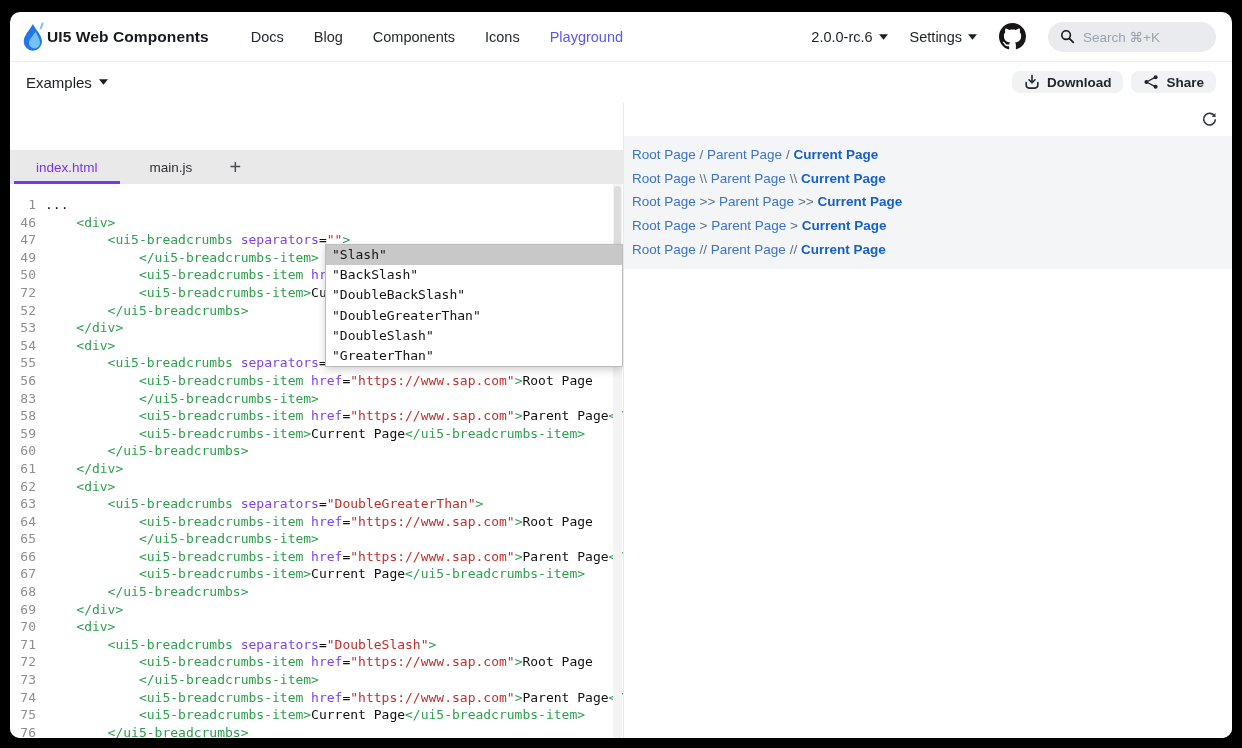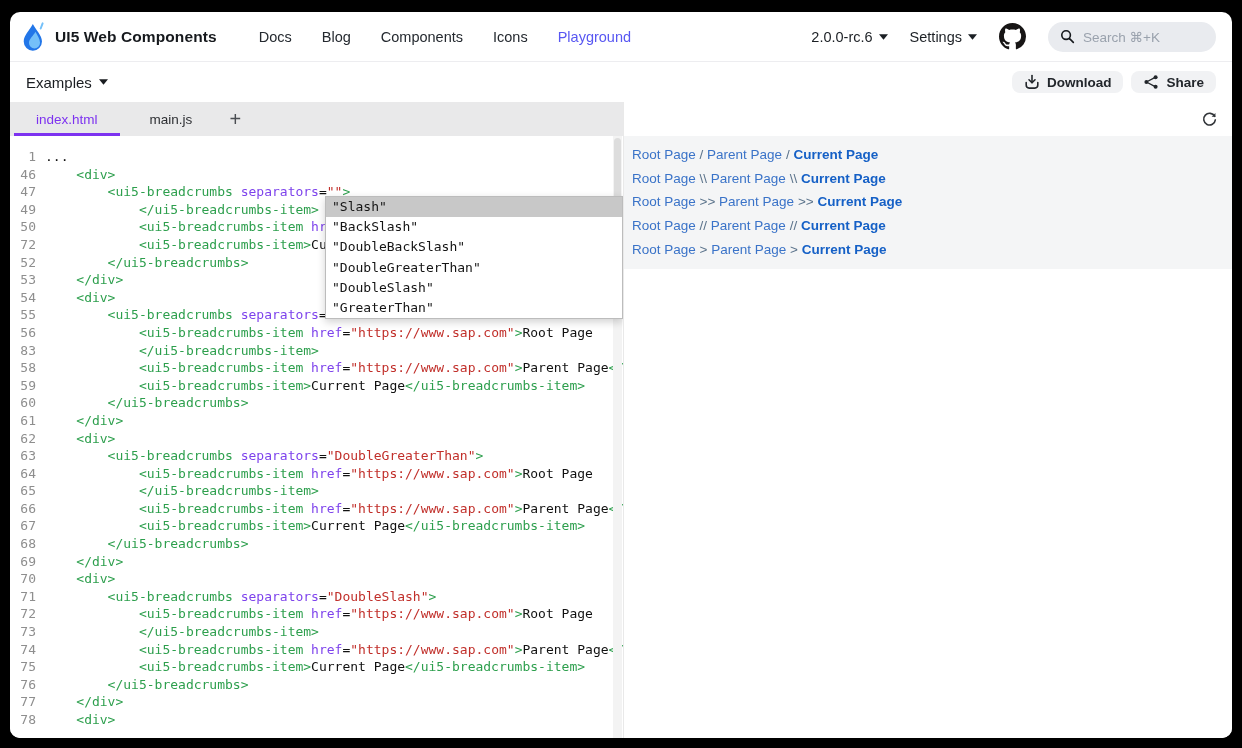--- a/index.html
+++ b/index.html
@@ -1,41 +1,41 @@
 <!DOCTYPE html>
 <html style="--accent: #5857f2; --tab-accent: #7d32f0; --code-tag: #2d9f4d; --code-attr: #7d42ec; --code-str: #c12f2a; --link-blue: #3a73c8; --link-current: #1560c6; --sep-color: #5b738b; --pv-bg: #f4f5f6; --logo-dark: #2276e8; --logo-light: #74c0f9;"><head>
 <meta charset="utf-8">
 <style>
   * { margin:0; padding:0; box-sizing:border-box; }
   html,body { width:1242px; height:748px; background:#000; font-family:"Liberation Sans", sans-serif; overflow:hidden; }
   .frame { position:absolute; left:10px; top:12px; width:1222px; height:726px; background:#fff; border-radius:10px; overflow:hidden; display:flex; flex-direction:column; }
 
   
   .header { height:50px; display:flex; align-items:center; padding:0 16px 0 10px; border-bottom:1px solid #ededf0; flex:0 0 auto; }
-  .brand { display:flex; align-items:center; gap:8px; cursor:pointer; }
+  .brand { display:flex; align-items:center; cursor:pointer; }
   .brand-title { font-size:15.5px; font-weight:700; color:#16191d; letter-spacing:.1px; }
   .main-nav { display:flex; align-items:flex-end; gap:30px; margin-left:34px;padding-left:8px; }
   .nav-link { font-size:14.5px; color:#24292f; text-decoration:none; cursor:pointer; }
   .nav-link.active { color:var(--accent); }
   .header-right { margin-left:auto; display:flex; align-items:center; gap:22px; }
   .menu-btn { display:flex; align-items:center; gap:6px; font-size:14.5px; color:#1c2025; background:none; border:none; cursor:pointer; font-family:inherit; }
   .caret { width:9px; height:6px; display:inline-block; }
   .gh-btn { background:none; border:none; cursor:pointer; display:flex; align-items:center; }
   .search-pill { width:168px; height:30px; background:#e9ebef; border-radius:16px; display:flex; align-items:center; gap:8px; padding:0 12px; cursor:text; }
   .search-pill .ph { font-size:13.5px; color:#9aa2ad; }
 
   
   .subbar { height:40px; display:flex; align-items:center; padding:0 16px; flex:0 0 auto; }
   .examples-btn { display:flex; align-items:center; gap:7px; font-size:15px; color:#1a1d21; background:none; border:none; cursor:pointer; font-family:inherit; }
   .subbar-right { margin-left:auto; display:flex; gap:8px; }
   .tool-btn { display:flex; align-items:center; gap:7px; height:22px; padding:0 12px; background:#f1f2f4; border:none; border-radius:8px; font-size:13.5px; font-weight:700; color:#22262b; cursor:pointer; font-family:inherit; }
 
   
   .main { flex:1; display:flex; min-height:0; }
-  .editor { width:613px; flex:0 0 auto; display:flex; flex-direction:column; min-height:0; }
+  .editor { width:613px; flex:0 0 auto; display:flex; flex-direction:column; min-height:0;margin-top:48px; }
   .tabbar { height:34px; background:#e9e9ea; display:flex; align-items:stretch; flex:0 0 auto; }
   .tab { position:relative; padding:0 26px; display:flex; align-items:center; font-size:13.5px; color:#2d2f33; cursor:pointer; }
   .tab.active { color:var(--tab-accent); }
   .tab.active::after { content:""; position:absolute; left:4px; right:4px; bottom:0; height:3px; background:var(--tab-accent); }
   .addtab { width:34px; background:none; border:none; font-size:20px; color:#4a4d52; cursor:pointer; line-height:1; }
 
   .code { position:relative; flex:1; background:#fff; overflow:hidden; font-family:"DejaVu Sans Mono", monospace; font-size:13px; padding-top:12px; }
   .code-line { white-space:pre; line-height:17.6px; height:17.6px; }
   .ln { display:inline-block; width:26px; text-align:right; margin-right:9px; color:#8e8e8e; }
   .tok-k { color:#111; }
@@ -203,19 +203,19 @@
           <svg width="17" height="17" viewBox="0 0 16 16">
             <path d="M12.9 5.1 A5.5 5.5 0 1 0 13.5 8.4" fill="none" stroke="#33363a" stroke-width="1.5" stroke-linecap="round"></path>
             <path d="M13.6 1.8 v3.6 h-3.6 z" fill="#33363a"></path>
           </svg>
         </button>
       </div>
       <div class="pv-content" id="pv-content">
           <div class="bc-row"><a class="bc-link">Root Page</a><span class="bc-sep"> / </span><a class="bc-link">Parent Page</a><span class="bc-sep"> / </span><span class="bc-current">Current Page</span></div>
           <div class="bc-row"><a class="bc-link">Root Page</a><span class="bc-sep"> \\ </span><a class="bc-link">Parent Page</a><span class="bc-sep"> \\ </span><span class="bc-current">Current Page</span></div>
           <div class="bc-row"><a class="bc-link">Root Page</a><span class="bc-sep"> &gt;&gt; </span><a class="bc-link">Parent Page</a><span class="bc-sep"> &gt;&gt; </span><span class="bc-current">Current Page</span></div>
+          <div class="bc-row"><a class="bc-link">Root Page</a><span class="bc-sep"> &gt; </span><a class="bc-link">Parent Page</a><span class="bc-sep"> &gt; </span><span class="bc-current">Current Page</span></div>
           <div class="bc-row"><a class="bc-link">Root Page</a><span class="bc-sep"> // </span><a class="bc-link">Parent Page</a><span class="bc-sep"> // </span><span class="bc-current">Current Page</span></div>
-          <div class="bc-row"><a class="bc-link">Root Page</a><span class="bc-sep"> &gt; </span><a class="bc-link">Parent Page</a><span class="bc-sep"> &gt; </span><span class="bc-current">Current Page</span></div>
         </div>
     </section>
 
   </div>
 </div>
 
 </body></html>

